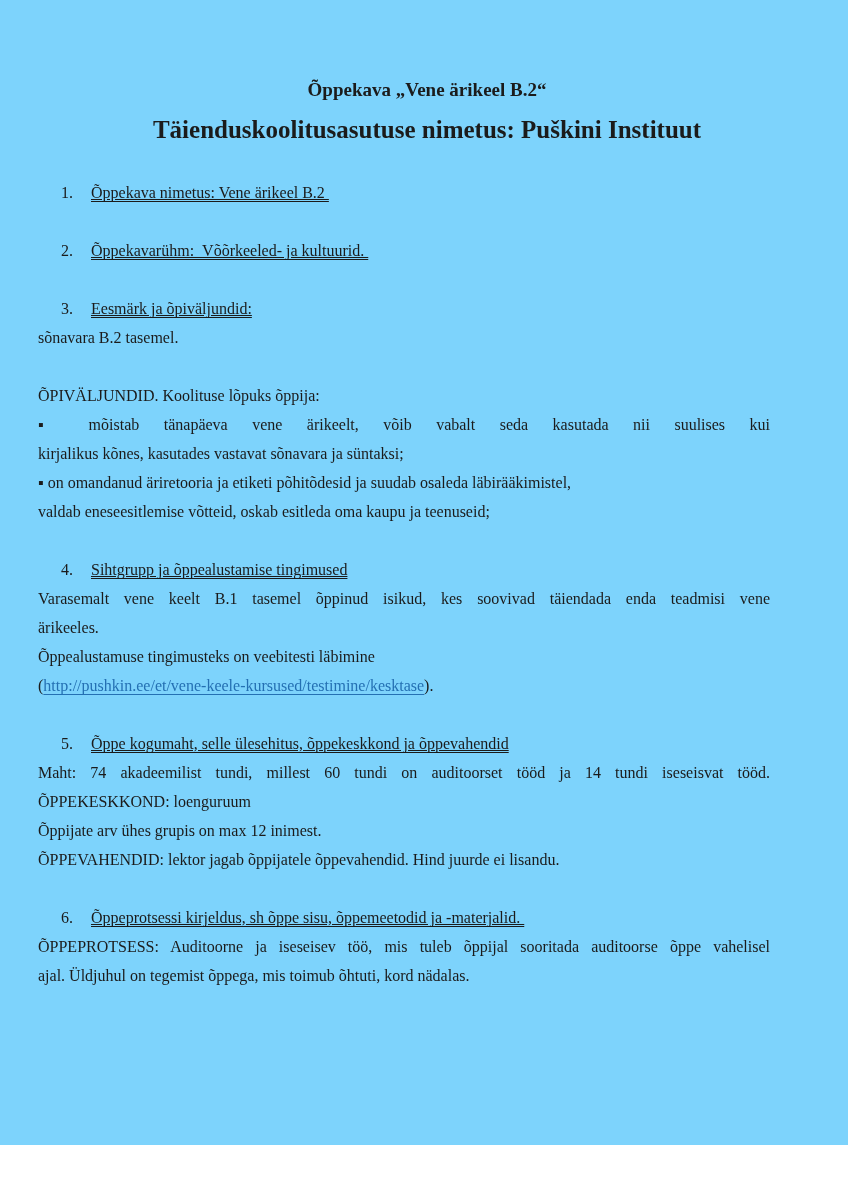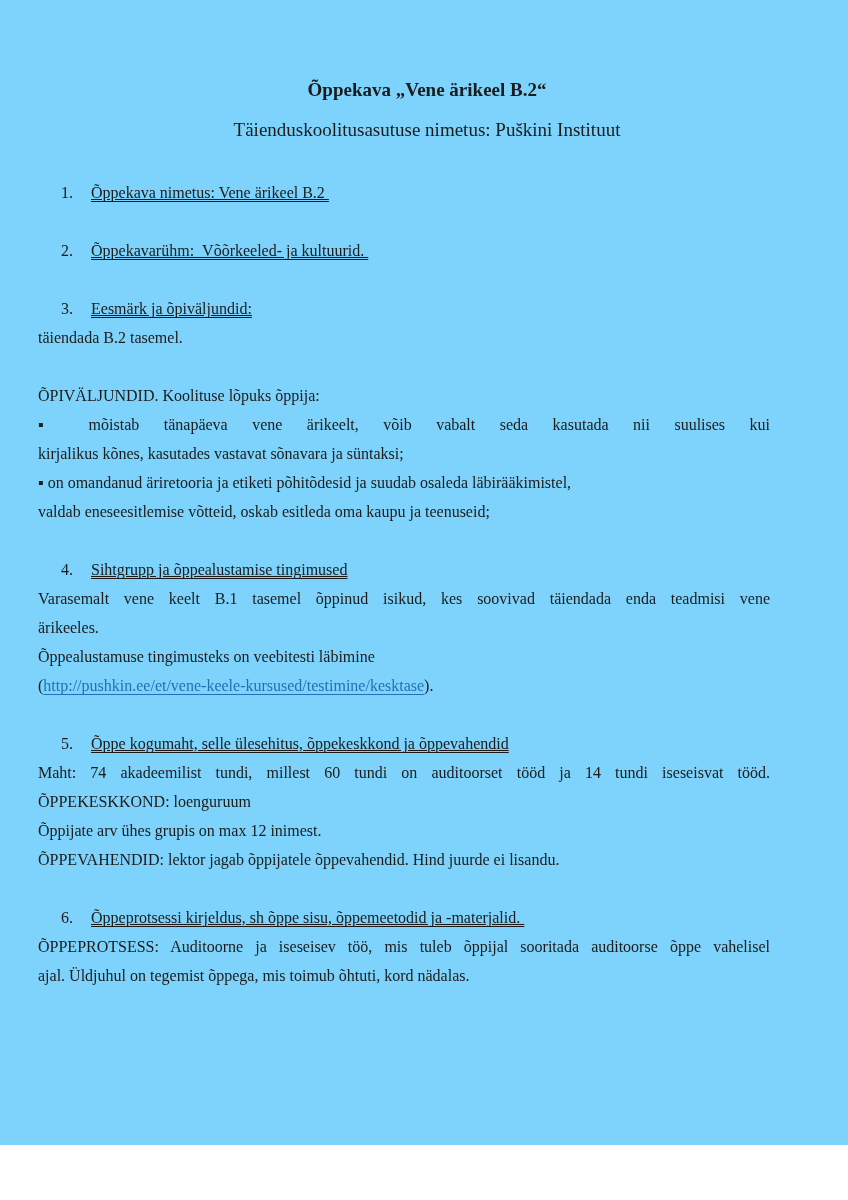--- a/index.html
+++ b/index.html
@@ -23,22 +23,22 @@
     margin-left: 46px;
     text-align: center;
   }
   .doc-title {
     font-size: 19px;
     font-weight: bold;
     line-height: 40px;
     white-space: nowrap;
   }
   .doc-subtitle {
-    font-size: 19px;
-    font-weight: normal;
+    font-size: 25px;
+    font-weight: bold;
     line-height: 40px;
     white-space: nowrap;
   }
   .body-start { margin-top: 28px; }
   .line {
     line-height: 29px;
     min-height: 29px;
   }
   .gap { height: 29px; }
   .jl {
@@ -82,21 +82,21 @@
 
   <div class="line item">
     <span class="num">2.</span><span class="u">Õppekavarühm: &nbsp;Võõrkeeled- ja kultuurid.&nbsp;</span>
   </div>
 
   <div class="gap"></div>
 
   <div class="line item">
     <span class="num">3.</span><span class="u">Eesmärk ja õpiväljundid:</span>
   </div>
-  <div class="line">täiendada B.2 tasemel.</div>
+  <div class="line">sõnavara B.2 tasemel.</div>
 
   <div class="gap"></div>
 
   <div class="line">ÕPIVÄLJUNDID. Koolituse lõpuks õppija:</div>
   <div class="line jl">▪ mõistab tänapäeva vene ärikeelt, võib vabalt seda kasutada nii suulises kui</div>
   <div class="line">kirjalikus kõnes, kasutades vastavat sõnavara ja süntaksi;</div>
   <div class="line">▪ on omandanud äriretooria ja etiketi põhitõdesid ja suudab osaleda läbirääkimistel,</div>
   <div class="line">valdab eneseesitlemise võtteid, oskab esitleda oma kaupu ja teenuseid;</div>
 
   <div class="gap"></div>

